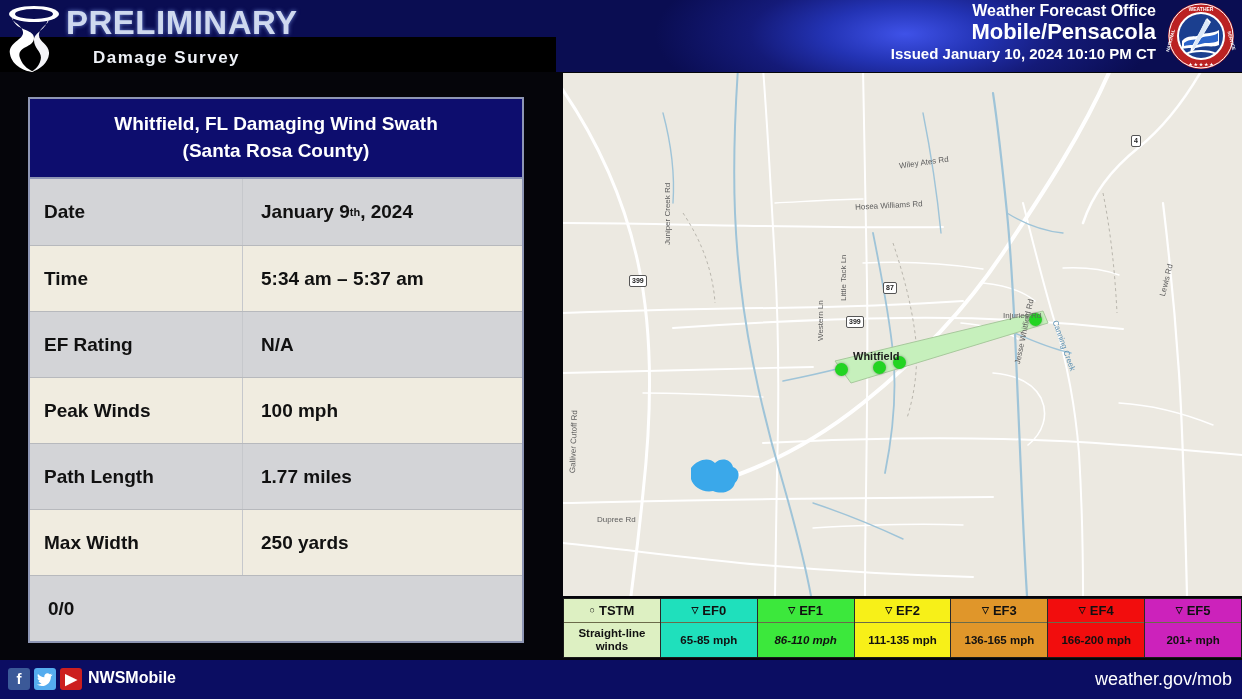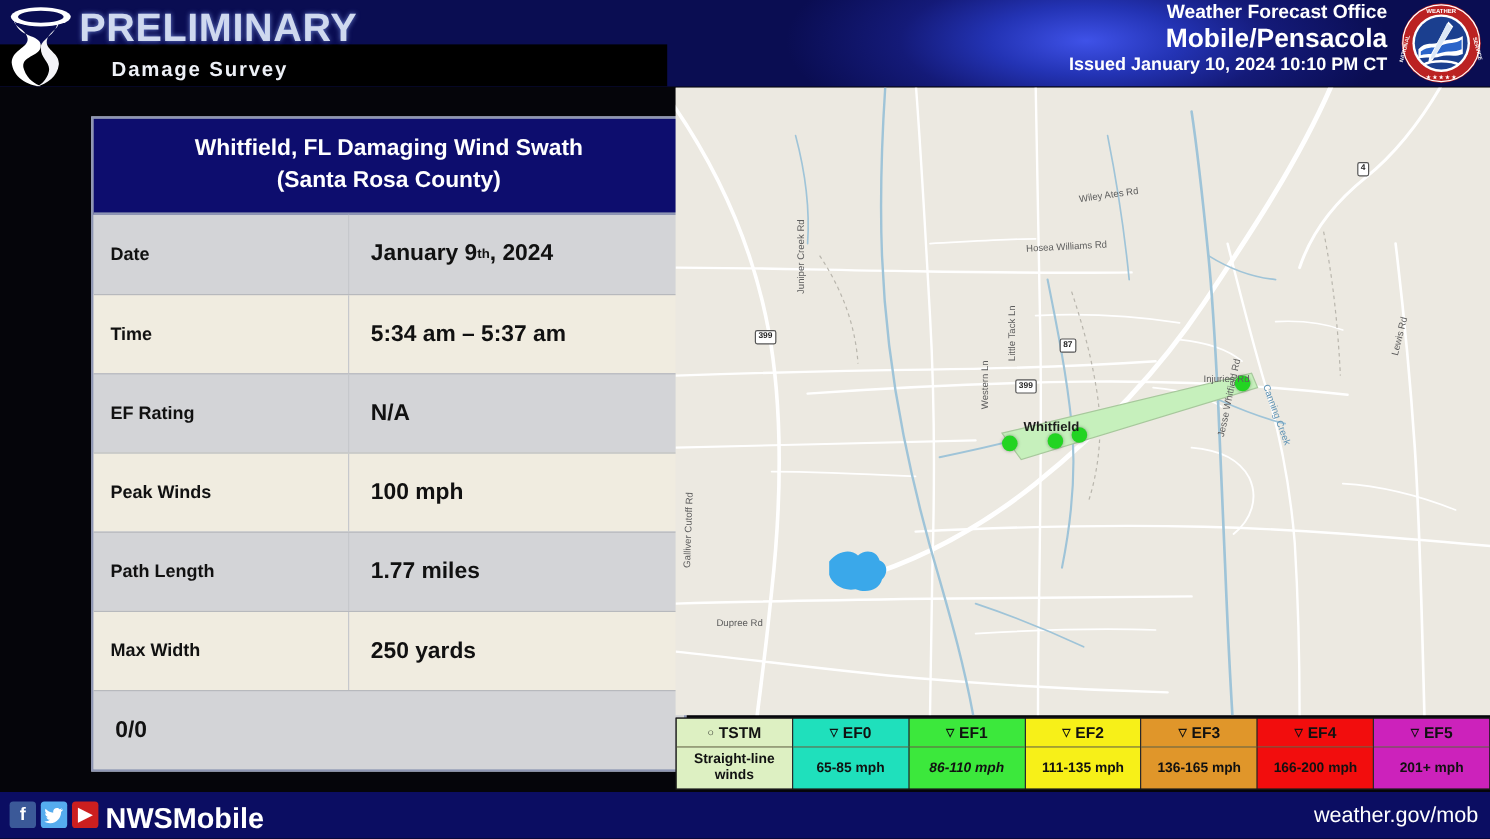--- a/index.html
+++ b/index.html
@@ -23,30 +23,30 @@
     font-size:17px;font-weight:bold;color:#eef1f7;letter-spacing:1.5px;margin-left:27px;}
 
   .wfo-block{position:absolute;right:86px;top:2px;text-align:right;z-index:6;color:#fff;}
   .wfo-l1{font-size:16px;font-weight:bold;line-height:18px;}
   .wfo-l2{font-size:22px;font-weight:bold;line-height:24px;}
   .wfo-l3{font-size:15px;font-weight:bold;line-height:20px;}
   .nws-seal{position:absolute;right:6px;top:1px;width:70px;height:70px;z-index:6;}
 
   
   .panel{position:absolute;left:28px;top:97px;width:496px;
-    border:2px solid #8e96b4;background:#d5d6d8;box-sizing:border-box;margin-left:48px;}
+    border:2px solid #8e96b4;background:#d5d6d8;box-sizing:border-box;}
   .panel-title{background:#0d0d6e;color:#fff;text-align:center;
     padding:11px 8px 13px;font-size:19px;font-weight:bold;line-height:27px;
     border-bottom:2px solid #8e96b4;}
   .trow{display:flex;height:66px;border-top:1px solid #b7b9bd;box-sizing:border-box;}
   .trow:first-of-type{border-top:none;}
   .trow.odd{background:#d3d4d7;}
   .trow.even{background:#f0ece0;}
   .tkey{width:213px;box-sizing:border-box;padding:0 0 0 14px;display:flex;align-items:center;
-    font-size:15px;font-weight:bold;color:#111;border-right:1px solid #c6c8cc;}
+    font-size:19px;font-weight:bold;color:#111;border-right:1px solid #c6c8cc;}
   .tval{flex:1;box-sizing:border-box;padding:0 0 0 18px;display:flex;align-items:center;
     font-size:19px;font-weight:bold;color:#111;}
   .tval sup{font-size:11px;vertical-align:super;}
 
   
   .map{position:absolute;left:563px;top:73px;width:679px;height:523px;
     background:#ece9e1;overflow:hidden;}
   .map svg{display:block;}
   .map-label{position:absolute;font-family:"Liberation Sans",sans-serif;
     color:#5d5d5d;font-size:8px;white-space:nowrap;pointer-events:none;}
@@ -69,21 +69,21 @@
   .mk{font-size:9px;line-height:9px;}
 
   
   .footer{position:absolute;left:0;top:660px;width:1242px;height:39px;background:#0b0d62;}
   .soc{position:absolute;top:8px;width:22px;height:22px;border-radius:3px;}
   .soc-fb{left:8px;background:#3b5998;}
   .soc-tw{left:34px;background:#55acee;}
   .soc-yt{left:60px;background:#cc1f1f;}
   .soc span{display:block;width:100%;height:100%;color:#fff;font-size:15px;font-weight:bold;
     text-align:center;line-height:22px;}
-  .handle{position:absolute;left:88px;top:9px;color:#fff;font-size:24px;font-weight:bold;}
+  .handle{position:absolute;left:88px;top:9px;color:#fff;font-size:16px;font-weight:bold;}
   .weblink{position:absolute;right:10px;top:9px;color:#fff;font-size:18px;font-weight:normal;}
 </style>
 </head>
 <body>
 
 <div id="stage">
 
   <div class="header">
     <div class="glow"></div>
     <div class="hdr-blackband right-cut"></div>

